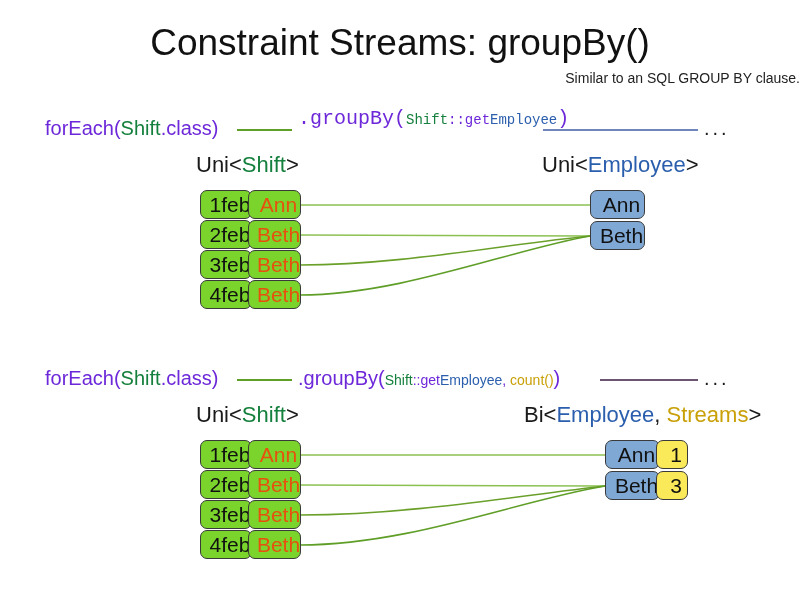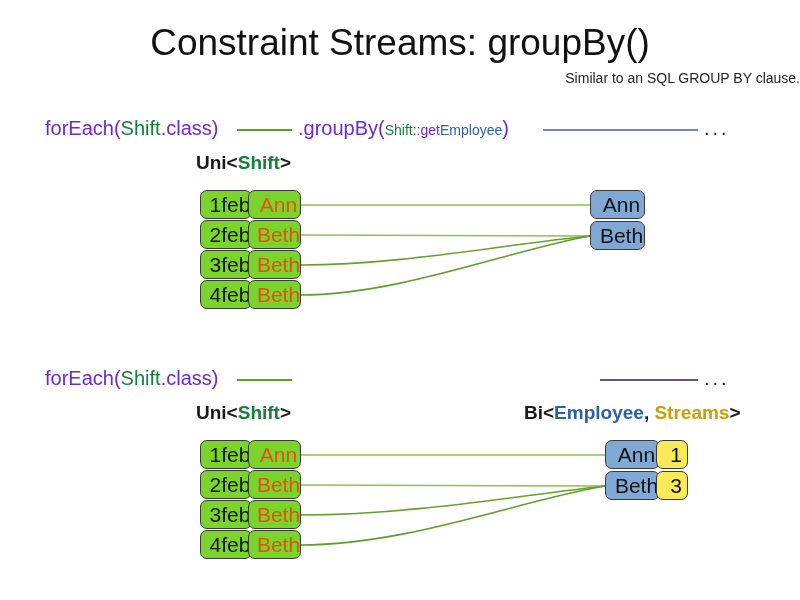--- a/index.html
+++ b/index.html
@@ -30,21 +30,21 @@
   .k{color:#6d28d9;}
 
   
   .hline{height:0;border-top:2px solid #5f9e27;}
   .hline.blue{border-top-color:#6f86bd;}
   .hline.purple{border-top-color:#6b5573;}
 
   .dots{font-size:20px;letter-spacing:3px;color:#1a1a1a;}
 
   
-  .typelabel{font-size:19px;white-space:nowrap;color:#1a1a1a;font-weight:bold;}
+  .typelabel{font-size:22px;white-space:nowrap;color:#1a1a1a;}
 
   
   .cell{
     box-sizing:border-box;
     border:1.6px solid #3a3a3a;border-radius:7px;
     display:flex;align-items:center;justify-content:center;
     font-size:21px;line-height:1;padding-left:8px;
   }
   .cell.date{background:#7ad42c;color:#111;}
   .cell.name{background:#7ad42c;color:#e8500f;}
@@ -71,46 +71,52 @@
     <path d="M300,455 C430,455 520,455 605,455" stroke="#8cc152" stroke-width="1.6" fill="none"></path>
     <path d="M300,485 C440,485 530,486 605,486" stroke="#8cc152" stroke-width="1.6" fill="none"></path>
     <path d="M300,515 C410,515 515,496 605,486" stroke="#6aa02a" stroke-width="1.6" fill="none"></path>
     <path d="M300,545 C410,545 520,500 605,486" stroke="#5f9e27" stroke-width="1.6" fill="none"></path>
   </svg>
 
   <div class="abs coderow" style="left:45px;top:117px;">
     <span class="k">forEach(</span><span class="g">Shift</span><span class="k">.class)</span>
   </div>
   <div class="abs hline" style="left:237px;top:129px;width:55px;"></div>
-  <div class="abs coderow" style="left:298px;top:117px;">
+  <div class="abs coderow" style="left:298px;top:107px;font-family:Liberation Mono, monospace;">
     <span class="k">.groupBy(</span><span class="sm g">Shift</span><span class="sm k">::get</span><span class="sm b">Employee</span><span class="k">)</span>
   </div>
   <div class="abs hline blue" style="left:543px;top:129px;width:155px;"></div>
   <div class="abs dots" style="left:704px;top:117px;">...</div>
 
   <div class="abs typelabel" style="left:196px;top:152px;">
     <span>Uni&lt;</span><span class="g">Shift</span><span>&gt;</span>
+  </div>
+  <div class="abs typelabel" style="left:542px;top:152px;">
+    <span>Uni&lt;</span><span class="b">Employee</span><span>&gt;</span>
   </div>
 
   <div class="abs cell date" style="left:200px;top:190px;width:52px;height:29px;">1feb</div>
   <div class="abs cell name" style="left:248px;top:190px;width:53px;height:29px;">Ann</div>
   <div class="abs cell date" style="left:200px;top:220px;width:52px;height:29px;">2feb</div>
   <div class="abs cell name" style="left:248px;top:220px;width:53px;height:29px;">Beth</div>
   <div class="abs cell date" style="left:200px;top:250px;width:52px;height:29px;">3feb</div>
   <div class="abs cell name" style="left:248px;top:250px;width:53px;height:29px;">Beth</div>
   <div class="abs cell date" style="left:200px;top:280px;width:52px;height:29px;">4feb</div>
   <div class="abs cell name" style="left:248px;top:280px;width:53px;height:29px;">Beth</div>
 
   <div class="abs cell emp" style="left:590px;top:190px;width:55px;height:29px;">Ann</div>
   <div class="abs cell emp" style="left:590px;top:221px;width:55px;height:29px;">Beth</div>
 
   <div class="abs coderow" style="left:45px;top:367px;">
     <span class="k">forEach(</span><span class="g">Shift</span><span class="k">.class)</span>
   </div>
   <div class="abs hline" style="left:237px;top:379px;width:55px;"></div>
+  <div class="abs coderow" style="left:298px;top:367px;">
+    <span class="k">.groupBy(</span><span class="sm g">Shift</span><span class="sm k">::get</span><span class="sm b">Employee</span><span class="sm k">, </span><span class="sm y">count()</span><span class="k">)</span>
+  </div>
   <div class="abs hline purple" style="left:600px;top:379px;width:98px;"></div>
   <div class="abs dots" style="left:704px;top:367px;">...</div>
 
   <div class="abs typelabel" style="left:196px;top:402px;">
     <span>Uni&lt;</span><span class="g">Shift</span><span>&gt;</span>
   </div>
   <div class="abs typelabel" style="left:524px;top:402px;">
     <span>Bi&lt;</span><span class="b">Employee</span><span>, </span><span class="y">Streams</span><span>&gt;</span>
   </div>
 

